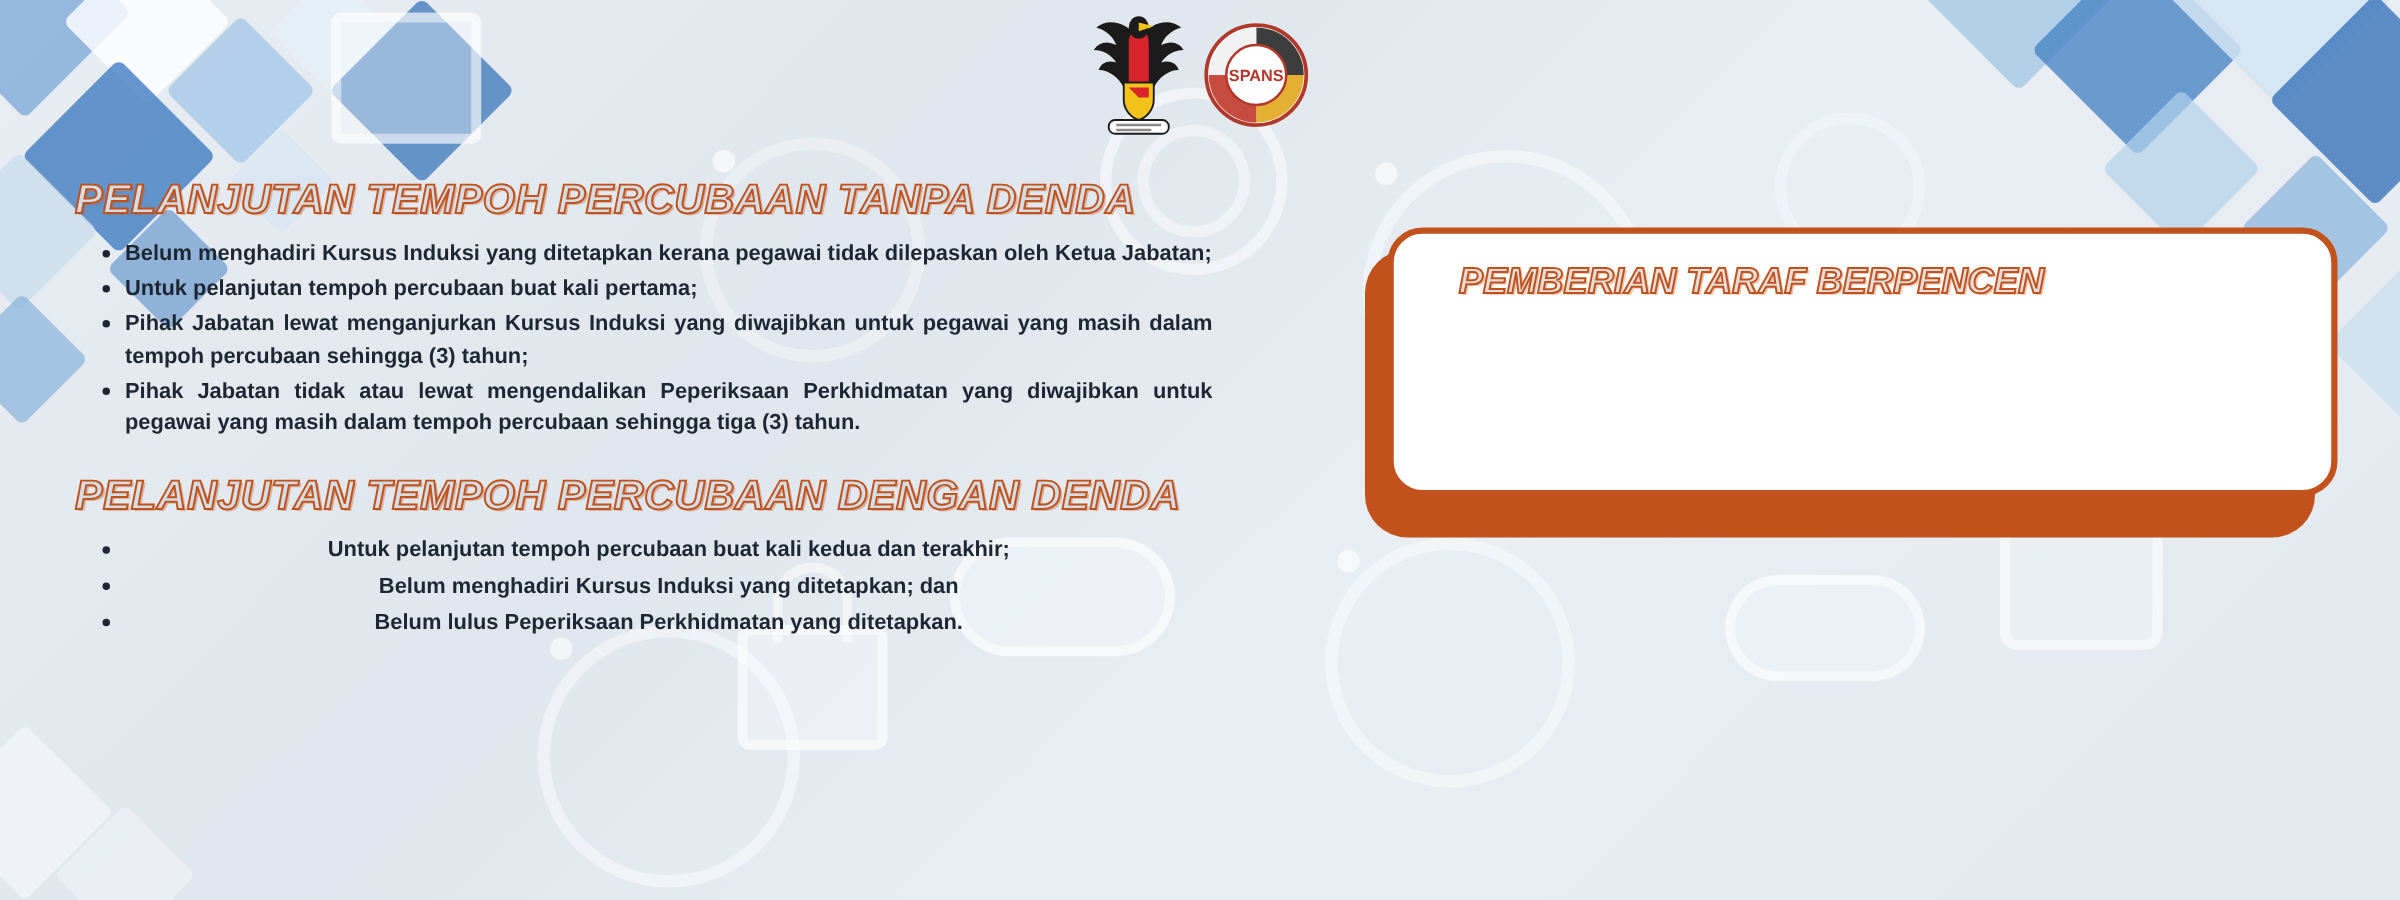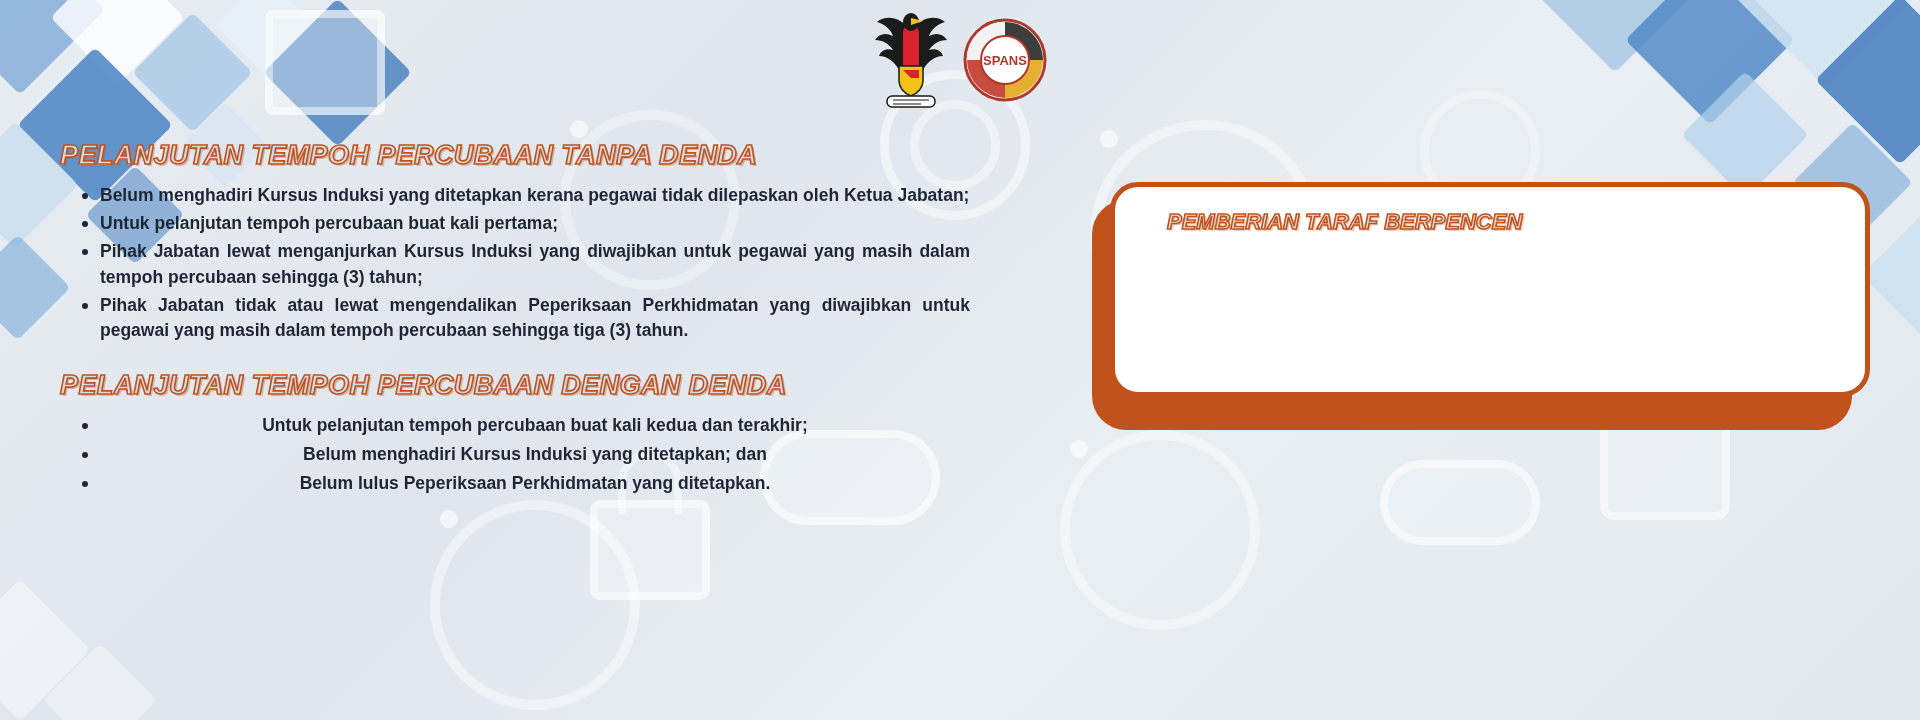--- a/index.html
+++ b/index.html
@@ -61,21 +61,21 @@
   
   .left-col {
     position: absolute;
     top: 140px; left: 60px;
     width: 910px;
     z-index: 6;
   }
 
   .section-title {
     display: inline-block;
-    font-size: 27px;
+    font-size: 33px;
     font-weight: 800;
     font-style: italic;
     letter-spacing: 0.4px;
     color: #d2dde6;
     -webkit-text-stroke: 1.6px #c2521c;
     text-shadow:
       2px 2px 0 rgba(194,82,28,0.35),
       0 1px 0 #ffffff;
     margin-bottom: 12px;
     white-space: nowrap;
@@ -124,21 +124,21 @@
     position: absolute;
     left: 18px; top: -18px;
     width: 760px; height: 215px;
     background: #ffffff;
     border: 5px solid #c2521c;
     border-radius: 28px;
     padding: 22px 34px 18px 34px;
   }
   .card-title {
     display: inline-block;
-    font-size: 22px;
+    font-size: 29px;
     font-weight: 800;
     font-style: italic;
     color: #e3dedb;
     -webkit-text-stroke: 1.6px #c2521c;
     text-shadow: 2px 2px 0 rgba(194,82,28,0.30);
     margin-bottom: 14px;
     margin-left: 18px;
   }
   .card-front ul.bullets li { font-size: 17.5px; text-align: left; }
 </style>

